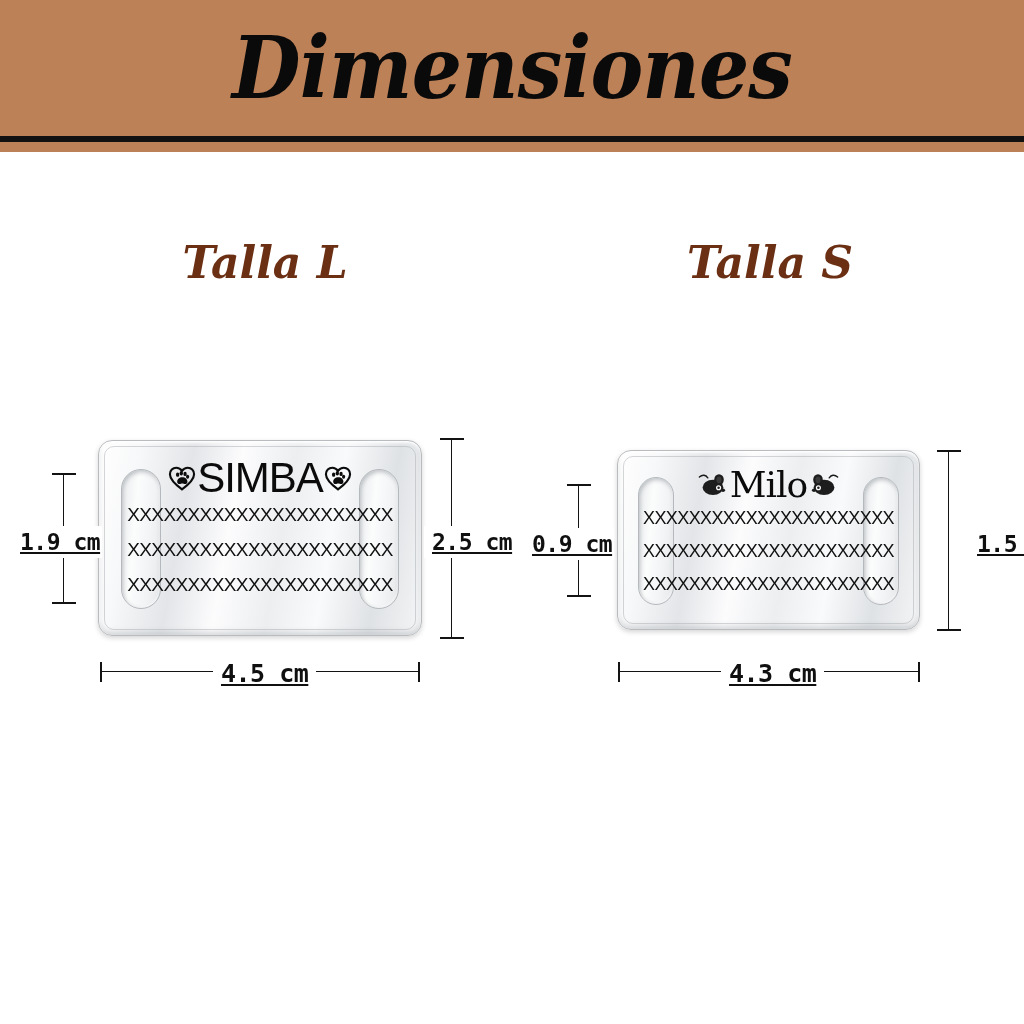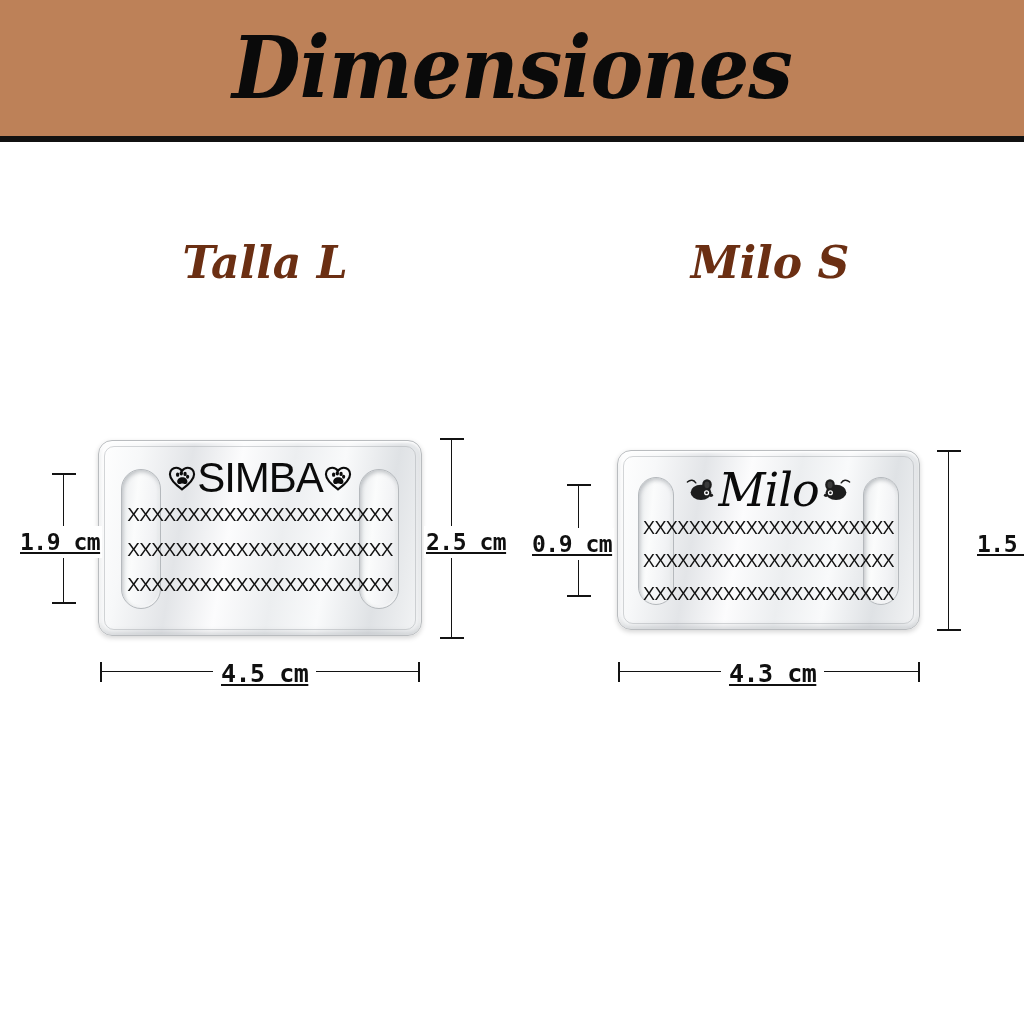--- a/index.html
+++ b/index.html
@@ -13,21 +13,21 @@
     font-family: "Liberation Sans", sans-serif;
     overflow: hidden;
     position: relative;
   }
 
   
   #header-band {
     position: absolute;
     left: 0; top: 0;
     width: 1024px;
-    height: 136px;
+    height: 152px;
     background: #bd8158;
     box-sizing: border-box;
   }
   #header-title {
     position: absolute;
     left: 0; top: 0;
     width: 1024px;
     height: 136px;
     display: flex;
     align-items: center;
@@ -132,24 +132,23 @@
 
   .pet-name {
     font-family: "Liberation Sans", sans-serif;
     color: #0b0b0b;
     line-height: 1;
     white-space: nowrap;
   }
   #tag-l .pet-name { font-size: 42px; font-weight: 400; letter-spacing: -1px; }
   #tag-s .pet-name {
     font-family: "DejaVu Serif", serif;
-    font-size: 46px;
+    font-size: 36px;
     font-weight: 400;
     letter-spacing: -1px;
-    font-style: italic;
   }
 
   .icon-slot { display: inline-flex; align-items: center; }
 
   .x-lines {
     margin-top: 6px;
     display: flex;
     flex-direction: column;
     align-items: center;
   }
@@ -198,21 +197,21 @@
 </style>
 </head>
 <body>
 
 <div id="header-band">
   <div id="header-title">Dimensiones</div>
 </div>
 <div id="header-rule"></div>
 
 <div class="talla-label" id="talla-l-label">Talla L</div>
-<div class="talla-label" id="talla-s-label">Milo S</div>
+<div class="talla-label" id="talla-s-label">Talla S</div>
 
 <div class="tag" id="tag-l">
   <div class="tag-inner-bevel"></div>
   <div class="slot slot-left"></div>
   <div class="slot slot-right"></div>
 
   <div class="engrave-area">
     <div class="name-row">
       <span class="icon-slot">
         <svg width="28" height="28" viewBox="0 0 32 32" aria-hidden="true">
@@ -245,21 +244,21 @@
 </div>
 
 <div class="cap-h" style="left:52px; top:473px; width:24px;"></div>
 <div class="dim-v" style="left:63px; top:473px; height:130px;"></div>
 <div class="cap-h" style="left:52px; top:602px; width:24px;"></div>
 <div class="dim-text dim-text-v" style="left:18px; top:526px; padding:3px 2px;">1.9 cm</div>
 
 <div class="cap-h" style="left:440px; top:438px; width:24px;"></div>
 <div class="dim-v" style="left:451px; top:438px; height:200px;"></div>
 <div class="cap-h" style="left:440px; top:637px; width:24px;"></div>
-<div class="dim-text dim-text-v" style="left:424px; top:526px; padding:3px 2px;">2.5 cm</div>
+<div class="dim-text dim-text-v" style="left:424px; top:526px; padding:3px 8px;">2.5 cm</div>
 
 <div class="cap-v" style="left:100px; top:662px; height:20px;"></div>
 <div class="dim-h" style="left:100px; top:671px; width:320px;"></div>
 <div class="cap-v" style="left:418px; top:662px; height:20px;"></div>
 <div class="dim-text dim-text-h" style="left:206px; top:657px; padding:2px 8px;">4.5 cm</div>
 
 <div class="tag" id="tag-s">
   <div class="tag-inner-bevel"></div>
   <div class="slot slot-left"></div>
   <div class="slot slot-right"></div>

